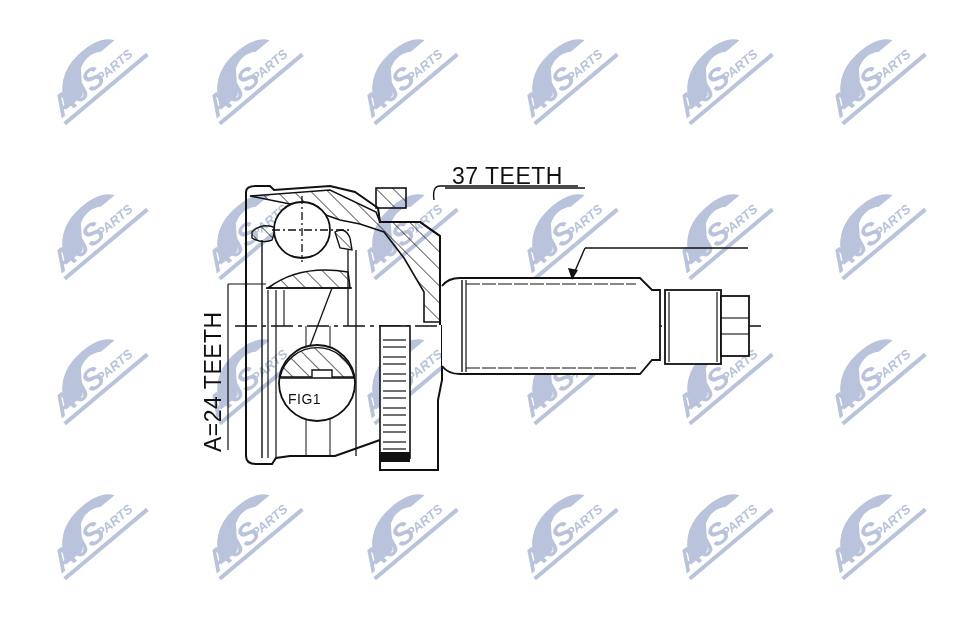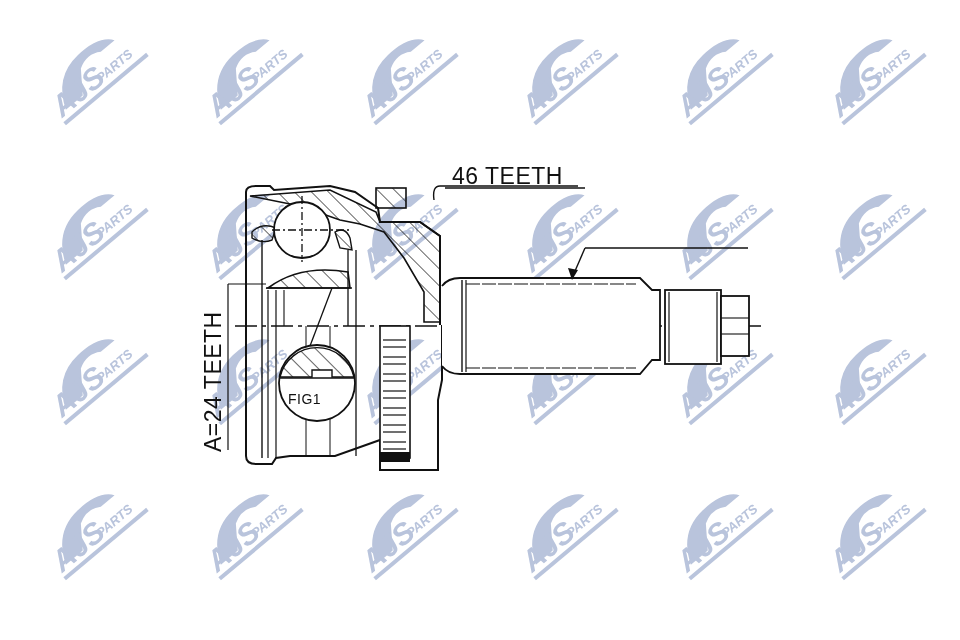--- a/index.html
+++ b/index.html
@@ -287,16 +287,16 @@
       <line x1="721" y1="334" x2="749" y2="334" stroke-width="1.1"></line>
 
       <path d="M578,186 L440,186 Q432,186 434,200" stroke-width="1.4"></path>
       <line x1="445" y1="188" x2="585" y2="188" stroke-width="1.6"></line>
       <line x1="585" y1="248" x2="748" y2="248" stroke-width="1.6"></line>
       <line x1="585" y1="248" x2="572" y2="278" stroke-width="1.4"></line>
       <polygon points="572,280 568,268 578,270" fill="#111" stroke="none"></polygon>
     </g>
   </svg>
 
-  <div class="label" style="left:452px;top:165px;">46 TEETH</div>
+  <div class="label" style="left:452px;top:165px;">37 TEETH</div>
   <div class="label label-vert" style="left:202px;top:452px;">A=24 TEETH</div>
   <div class="label" style="left:288px;top:392px;font-size:14px;">FIG1</div>
 </div>
 
 </body></html>

